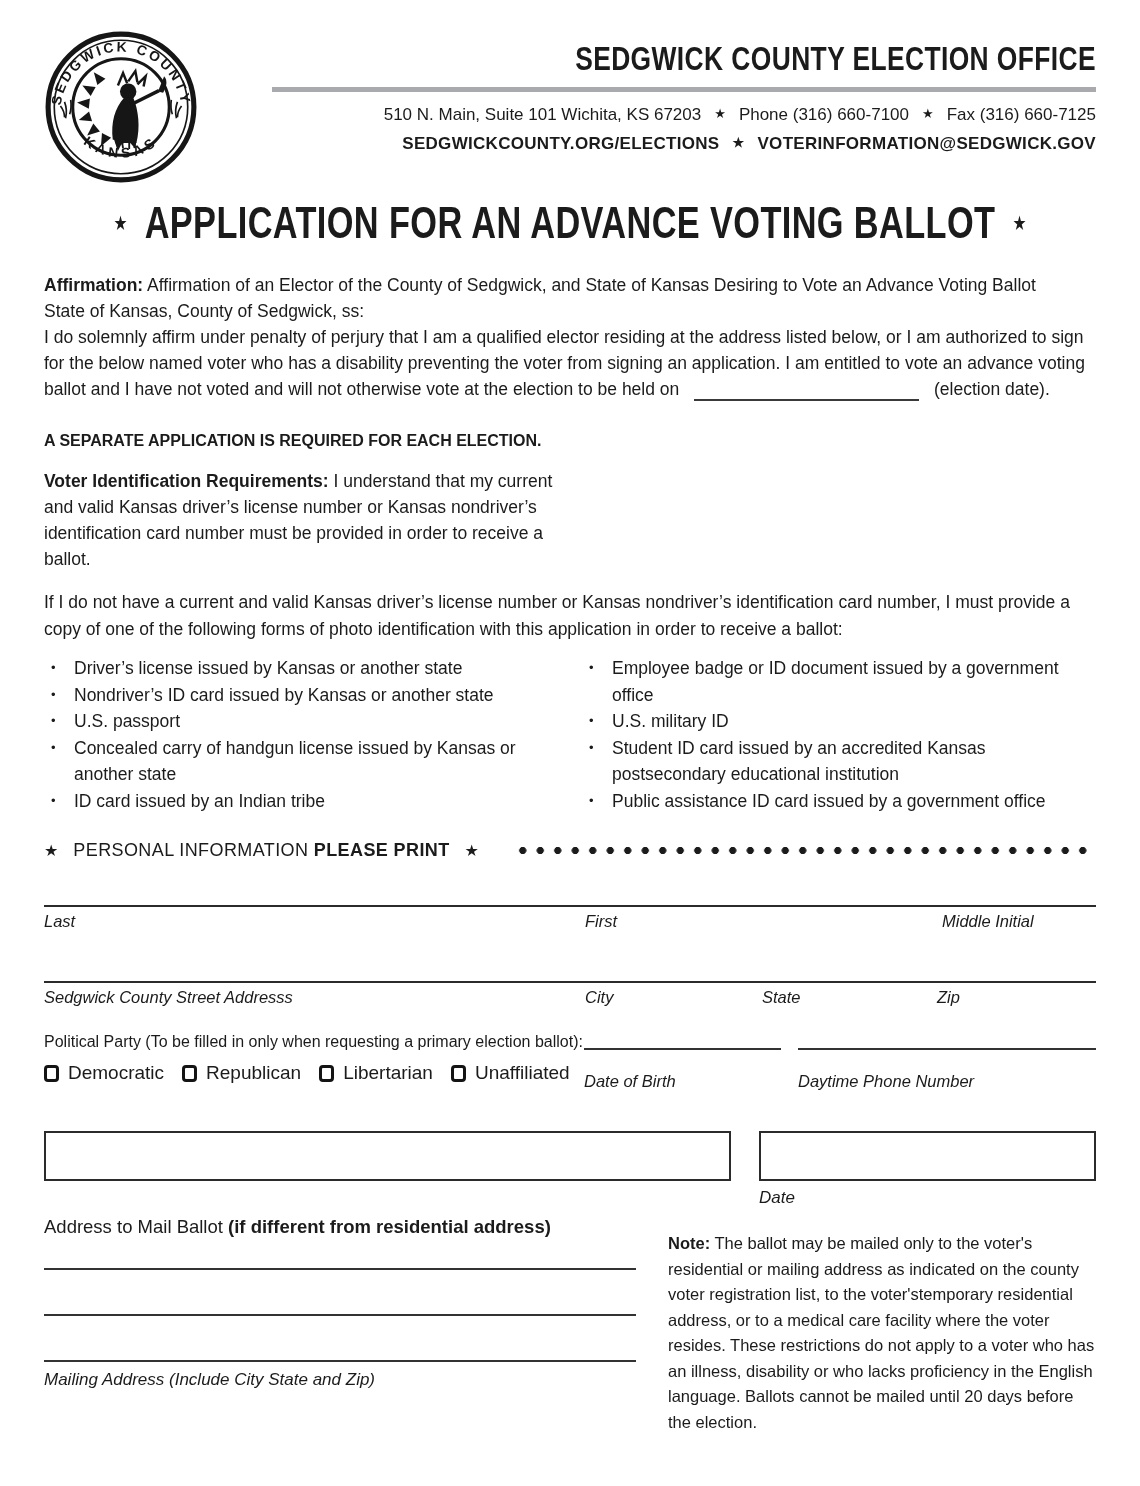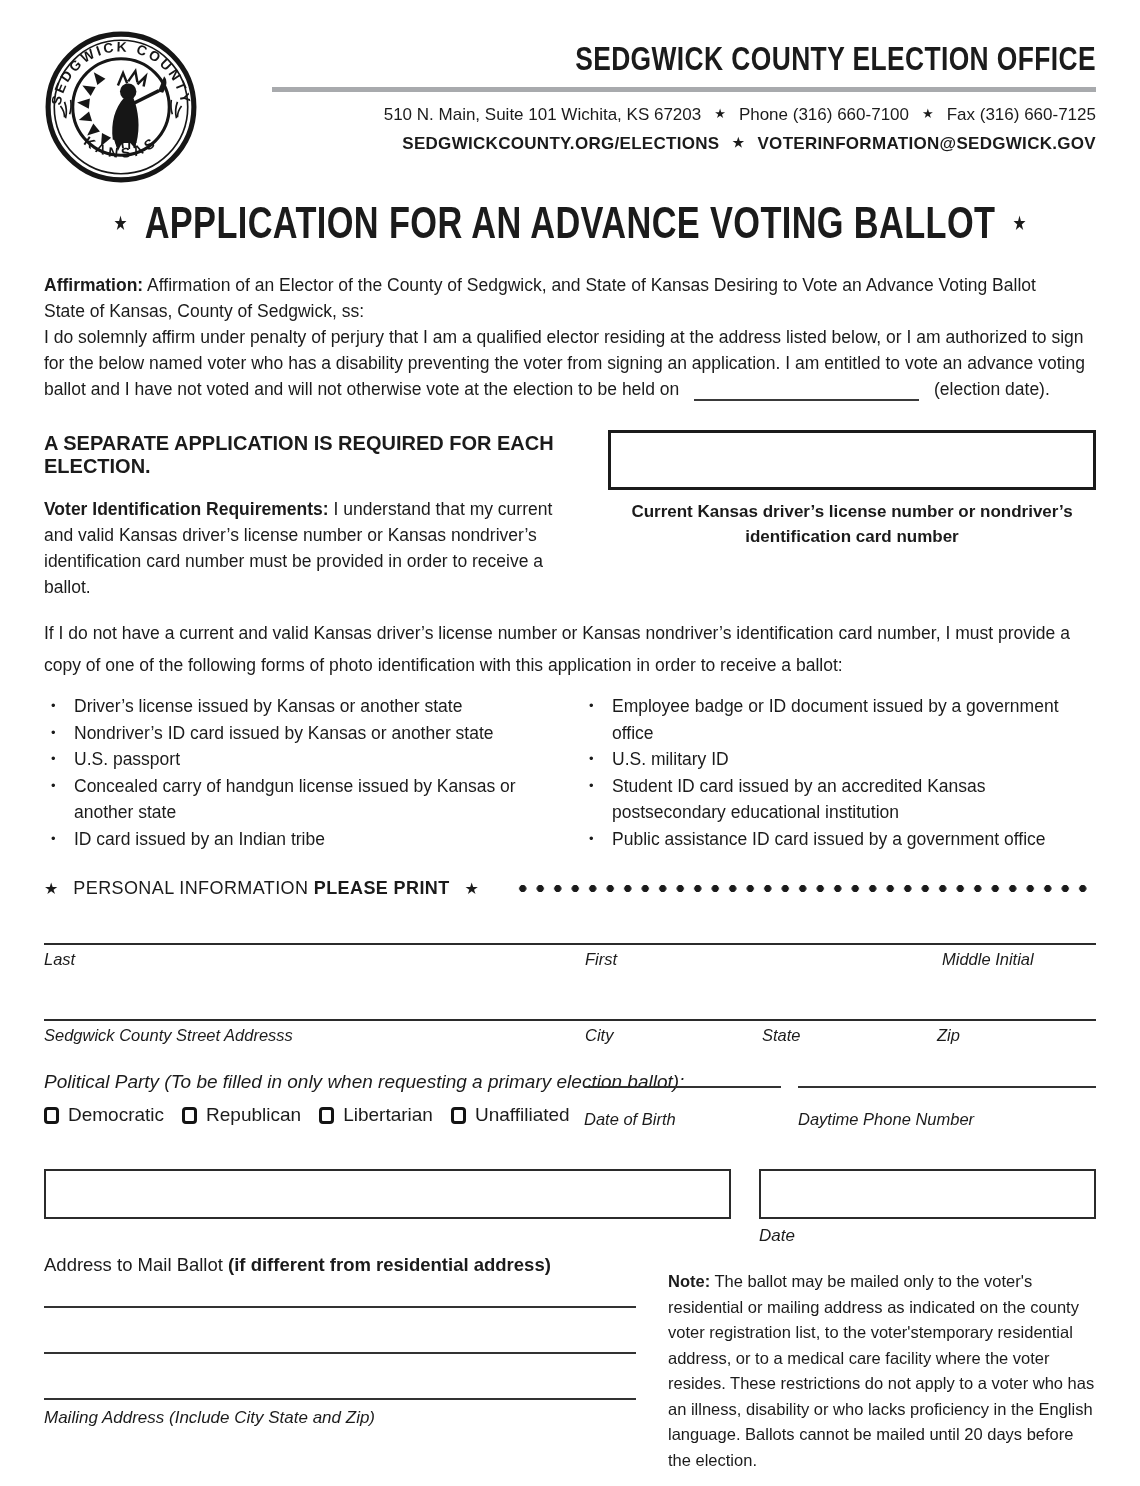--- a/index.html
+++ b/index.html
@@ -36,25 +36,25 @@
   .b { font-weight: bold; }
   .i { font-style: italic; }
   .inline-blank {
     display: inline-block; width: 225px; height: 19px; margin: 0 10px; vertical-align: baseline;
     border: none; border-bottom: 2px solid #3a3a3a; background: transparent; outline: none;
     font-family: inherit; font-size: 16px;
   }
 
   
   .idreq { display: grid; grid-template-columns: 540px 1fr; column-gap: 24px; margin-top: 28px; }
-  .sep-heading { font-weight: bold; font-size: 20px; margin: 2px 0 18px; }
+  .sep-heading { font-weight: bold; font-size: 16px; margin: 2px 0 18px; }
   .idreq-text { line-height: 26px; }
   .id-box { border: 3px solid #1b1b1b; height: 60px; width: 100%; background: #fff; cursor: text; }
   .id-box-label { font-weight: bold; text-align: center; font-size: 17px; line-height: 25px; margin-top: 9px; }
-  .fallback { line-height: 32px; margin-top: 17px; }
+  .fallback { line-height: 27px; margin-top: 17px; }
 
   
   .options { display: grid; grid-template-columns: 538px 1fr; margin-top: 12px; }
   .opt { display: flex; line-height: 26.5px; }
   .opt .bullet { width: 30px; padding-left: 7px; font-size: 13px; }
   .opt .txt { flex: 1; padding-right: 14px; }
 
   
   .pi-heading { display: flex; align-items: center; margin-top: 26px; font-size: 18px; }
   .pi-heading .star { font-size: 16px; margin-right: 15px; }
@@ -72,21 +72,21 @@
     border: none; outline: none; background: transparent; width: 100%; height: 100%;
     font-family: inherit; font-size: 17px; padding: 0 4px;
   }
   .labels { display: grid; font-style: italic; font-size: 16.5px; padding-top: 5px; }
   .cols-name  { grid-template-columns: 541px 357px 1fr; }
   .cols-addr  { grid-template-columns: 541px 177px 175px 1fr; }
   .h26 { height: 26px; } .h32 { height: 32px; }
 
   
   .row3 { position: relative; margin-top: 26px; min-height: 74px; }
-  .party-label { font-style: italic; font-size: 19px; white-space: nowrap; }
+  .party-label { font-size: 16px; white-space: nowrap; }
   .checkbox-row { display: flex; align-items: center; gap: 18px; margin-top: 11px; font-size: 19px; }
   .party-opt { display: flex; align-items: center; }
   .cb {
     width: 15px; height: 17px; border: 3px solid #141414; border-radius: 4px;
     display: inline-block; margin-right: 9px; cursor: pointer; background: #fff;
   }
   .line-field { position: absolute; top: 0; }
   .line-field input {
     display: block; width: 100%; height: 17px; border: none; outline: none;
     border-bottom: 2px solid #333; background: transparent; font-family: inherit; font-size: 15px;
@@ -188,27 +188,20 @@
       <input class="inline-blank" value="" style="">
       <span>(election date).</span>
     </p>
 
     <div class="idreq">
       <div>
         <div class="sep-heading">A SEPARATE APPLICATION IS REQUIRED FOR EACH ELECTION.</div>
         <div class="idreq-text">
           <span class="b">Voter Identification Requirements:</span>
           <span>I understand that my current and valid Kansas driver’s license number or Kansas nondriver’s identification card number must be provided in order to receive a ballot.</span>
-        </div>
-      </div>
-      <div>
-        <div class="id-box"></div>
-        <div class="id-box-label">
-          <div>Current Kansas driver’s license number or nondriver’s</div>
-          <div>identification card number</div>
         </div>
       </div>
     </div>
 
     <p class="fallback">If I do not have a current and valid Kansas driver’s license number or Kansas nondriver’s identification card number, I must provide a copy of one of the following forms of photo identification with this application in order to receive a ballot:</p>
 
     <div class="options">
       <div>
         <div class="opt">
             <span class="bullet">•</span>

